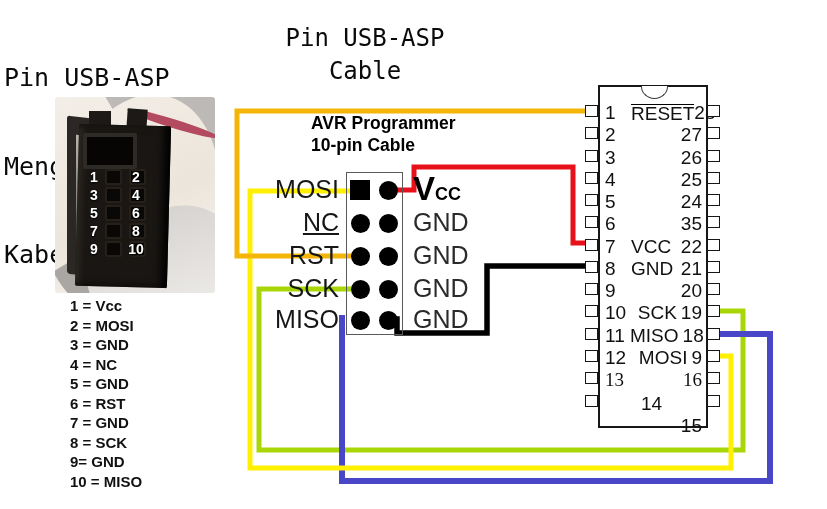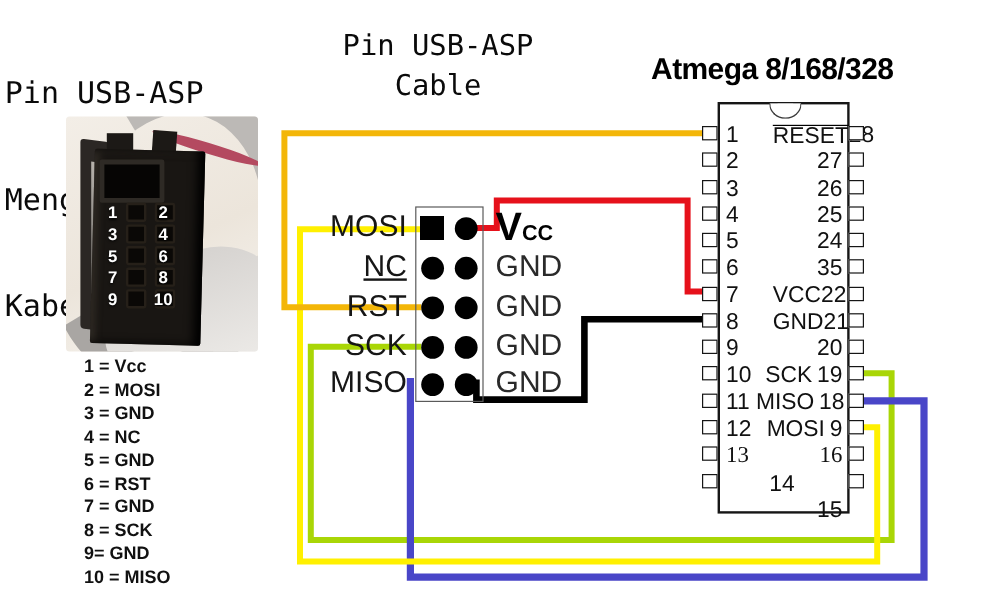--- a/index.html
+++ b/index.html
@@ -57,21 +57,21 @@
 
   
   .chip-body{left:598px;top:85px;width:110px;height:343px;border:2.6px solid #161616;
              box-sizing:border-box;background:#fff;}
   .chip-notch{position:absolute;left:41px;top:-1px;width:25px;height:12px;background:#fff;
               border:1.5px solid #3a3a3a;border-top:none;
               border-radius:0 0 14px 14px / 0 0 13px 13px;}
   .chip-row{position:absolute;left:5px;right:4px;height:20px;display:flex;align-items:center;
             font-size:19px;color:#111;}
   .chip-row .num-l{min-width:25px;}
-  .chip-row .lbl-l{margin-left:14px;}
+  .chip-row .lbl-l{margin-left:1px;}
   .chip-row .right-grp{margin-left:auto;display:flex;align-items:center;gap:4px;}
   .ovl{border-top:1.8px solid #000;padding-top:0;line-height:17px;}
   .pin-sq{position:absolute;width:13px;height:12px;border:1.7px solid #161616;
           background:#fff;box-sizing:border-box;}
   svg.wires{position:absolute;left:0;top:0;z-index:0;}
   .z1{z-index:1;} .z2{z-index:2;}
 </style>
 </head>
 <body>
 
@@ -138,20 +138,24 @@
       <div>8 = SCK</div>
       <div>9= GND</div>
       <div>10 = MISO</div>
     </div>
 
   <div class="abs board-title z1" style="left:255px;top:22px;width:220px;">
     <div>Pin USB-ASP</div>
     <div>Cable</div>
   </div>
 
+  <div class="abs avr-label z1" style="left:311px;top:112px;">
+    <div>AVR Programmer</div>
+    <div>10-pin Cable</div>
+  </div>
 
   <div class="abs conn-rect z1"></div>
   <div id="conn-pins">
       <div class="cpin z1 abs" style="left: 350px; top: 180px; width: 20px; height: 20px;"></div>
       <div class="cpin z1 round abs" style="left: 378.5px; top: 180.5px; width: 19px; height: 19px;"></div>
       <div class="cpin z1 round abs" style="left: 350.5px; top: 213.5px; width: 19px; height: 19px;"></div>
       <div class="cpin z1 round abs" style="left: 378.5px; top: 213.5px; width: 19px; height: 19px;"></div>
       <div class="cpin z1 round abs" style="left: 350.5px; top: 246.5px; width: 19px; height: 19px;"></div>
       <div class="cpin z1 round abs" style="left: 378.5px; top: 246.5px; width: 19px; height: 19px;"></div>
       <div class="cpin z1 round abs" style="left: 350.5px; top: 279.5px; width: 19px; height: 19px;"></div>
@@ -165,21 +169,20 @@
       <div class="conn-label-l z1 abs" style="top: 242px;">RST</div>
       <div class="conn-label-l z1 abs" style="top: 275px;">SCK</div>
       <div class="conn-label-l z1 abs" style="top: 306px;">MISO</div>
       <div class="conn-label-r z1 abs" style="top: 176px;"><span class="vcc-v">V</span><span class="vcc-cc">CC</span></div>
       <div class="conn-label-r z1 abs" style="top: 209px;">GND</div>
       <div class="conn-label-r z1 abs" style="top: 242px;">GND</div>
       <div class="conn-label-r z1 abs" style="top: 275px;">GND</div>
       <div class="conn-label-r z1 abs" style="top: 306px;">GND</div>
     </div>
 
-  <div class="abs chip-title z1" style="left:536px;top:44px;width:215px;">Atmega 8/168/328</div>
   <div class="abs chip-body z2" id="chip-body">
     <div class="chip-notch"></div>
   <div class="chip-row" style="top: 16px;">
         <span class="num-l">1</span>
         <span class="lbl-l ovl">RESET</span>
         <span class="right-grp">
           <span>28</span>
         </span>
       </div>
       <div class="chip-row" style="top: 38.27px;">

